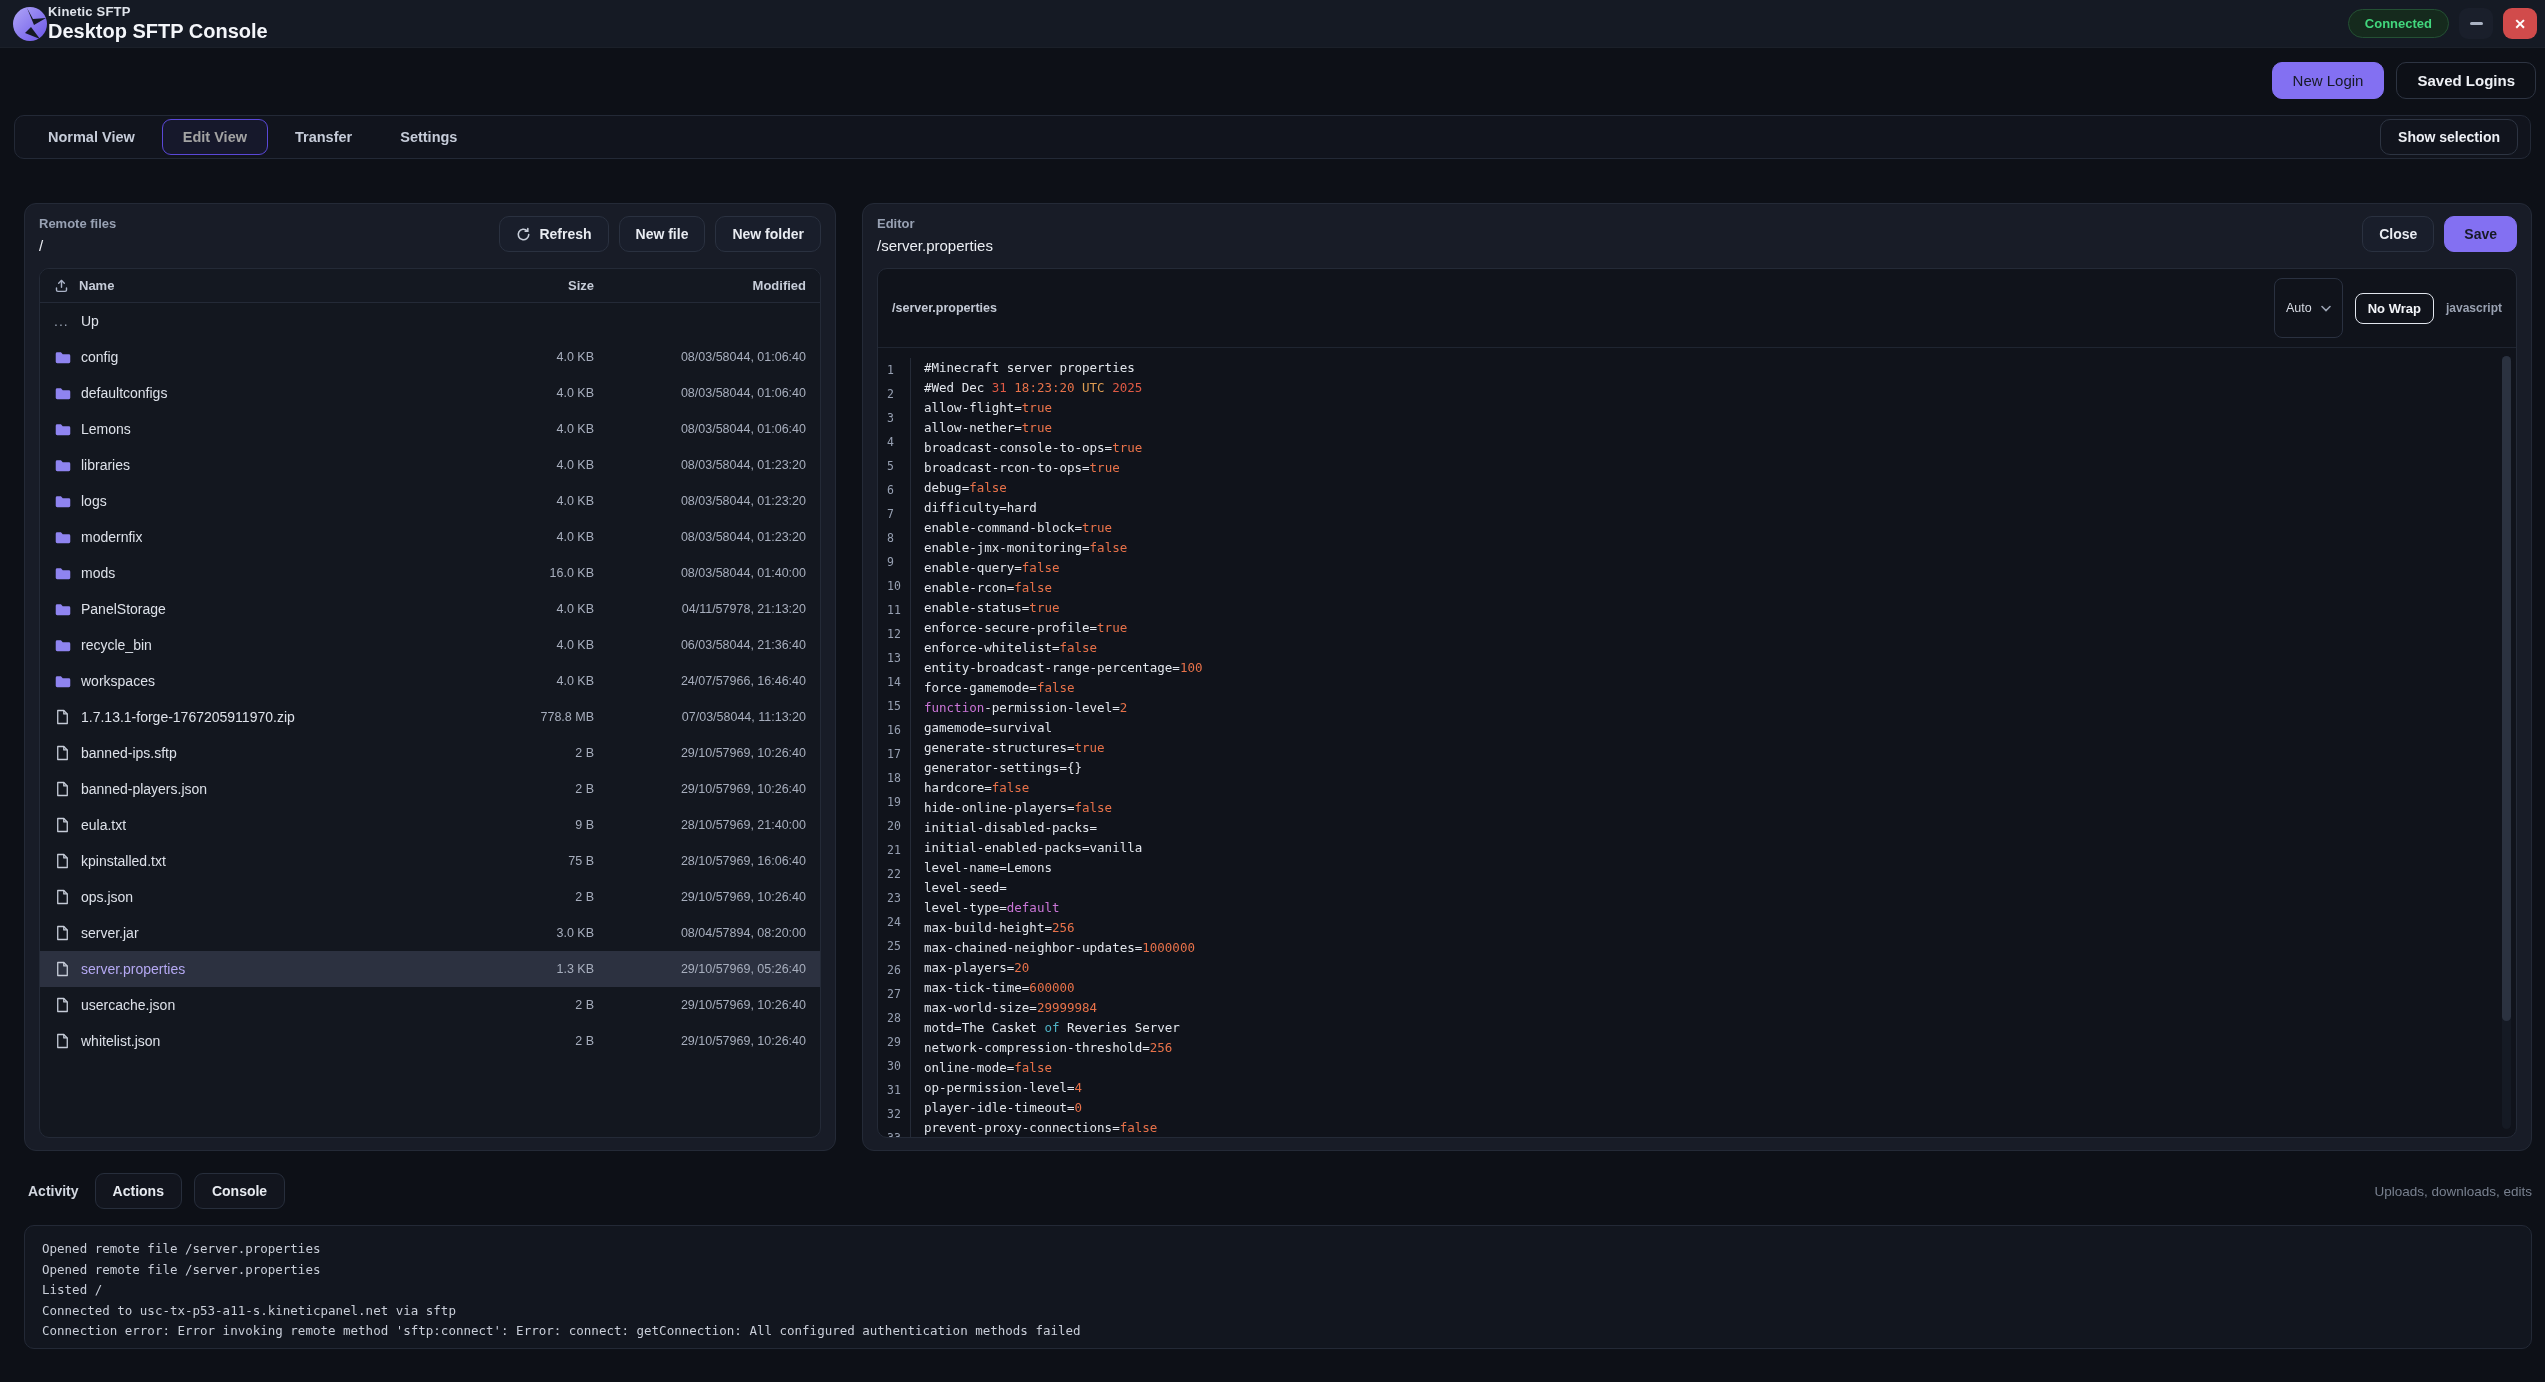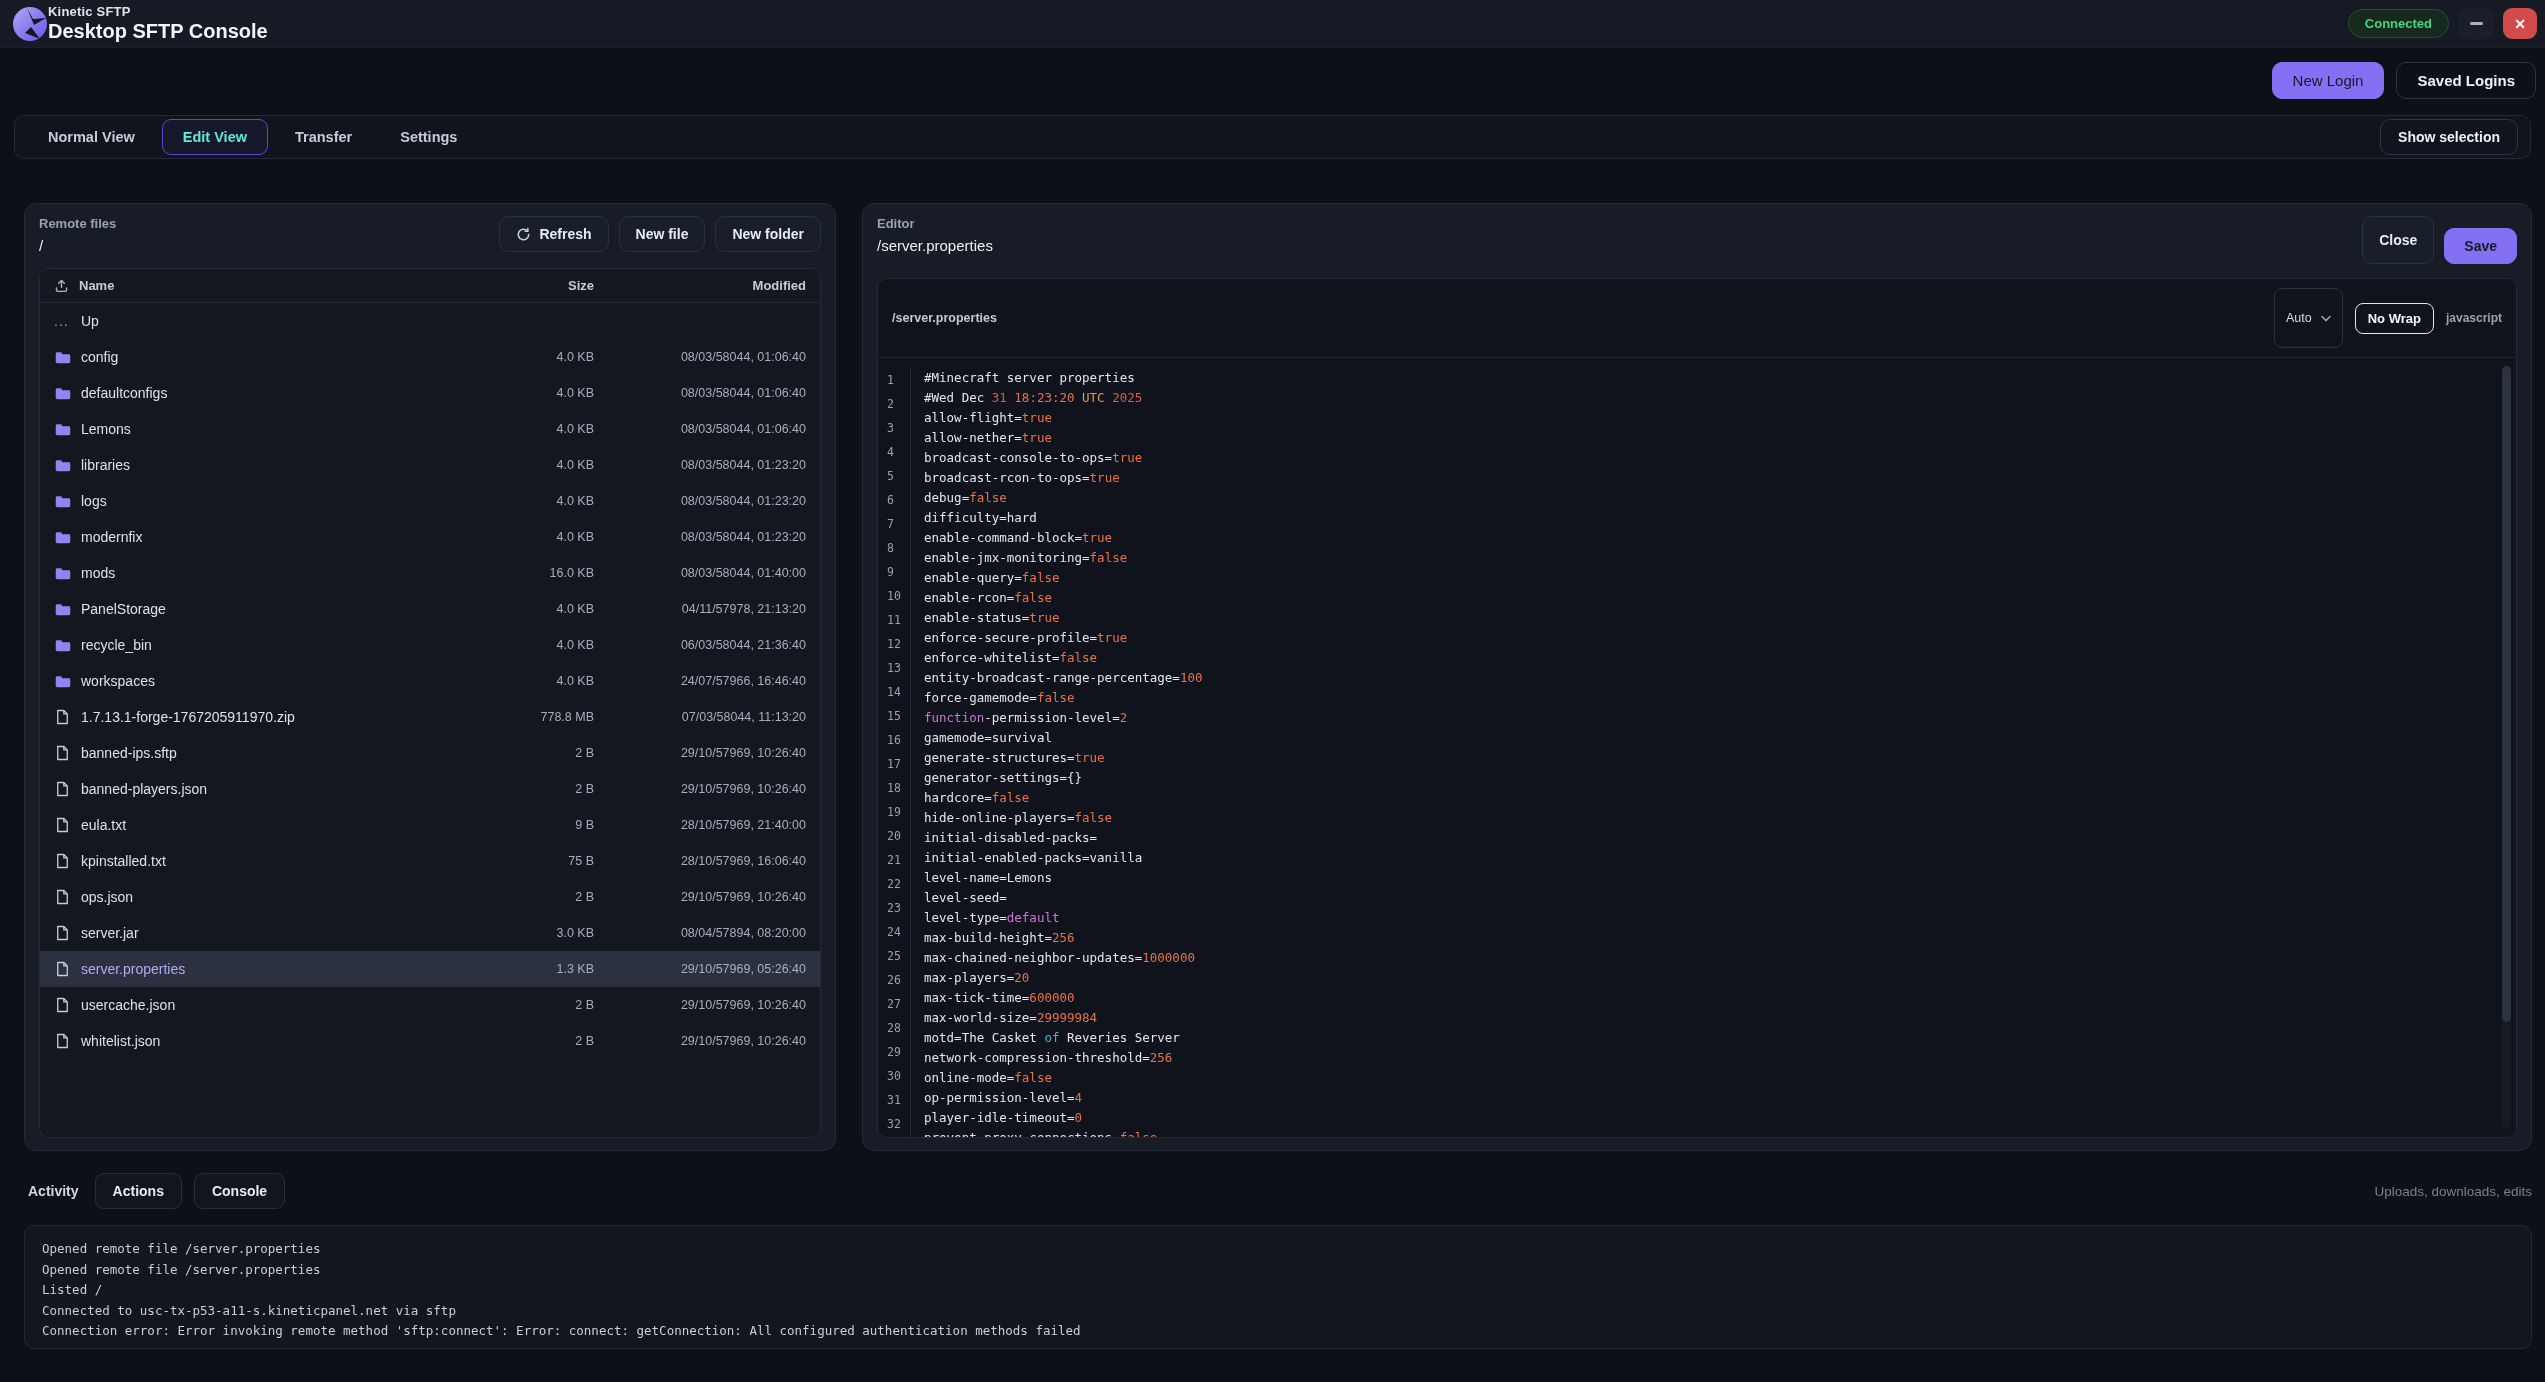--- a/index.html
+++ b/index.html
@@ -21,33 +21,33 @@
   .win-min { background:#1a1f2b; }
   .win-min .dash { width:13px; height:2.5px; background:#aab2c2; border-radius:2px; }
   .win-close { background:#d14b4b; color:#fff; font-size:14px; font-weight:700; }
   
   .actions-row { display:flex; justify-content:flex-end; align-items:center; gap:12px; padding:14px 9px 0 0; }
   .btn { font-family:inherit; font-size:15px; font-weight:600; border-radius:10px; padding:9px 20px; cursor:pointer; background:transparent; border:1px solid #2d3442; color:#eef0f5; }
   .btn-primary { background:#8370f2; border:1px solid #8370f2; color:#171a26; font-weight:400; }
   
   .tabs-strip { margin:16px 14px 0 14px; height:44px; border:1px solid #232936; border-radius:10px; background:#11141d; display:flex; align-items:center; padding:0 12px; gap:6px; }
   .tab { padding:9px 20px; font-size:14.5px; font-weight:600; color:#c6ccd9; border:1px solid transparent; border-radius:9px; cursor:pointer; }
-  .tab.active { color:#5eead4; border-color:#5a48d8; background:rgba(90,72,216,.08); }
+  .tab.active { color:#a3a3a3; border-color:#5a48d8; background:rgba(90,72,216,.08); }
   .show-selection { margin-left:auto; font-size:14px; font-weight:600; padding:9px 17px; }
   
   .main { display:flex; gap:26px; margin:44px 13px 0 24px; height:948px; }
   .panel { background:#181c27; border:1px solid #242a37; border-radius:12px; padding:12px 14px; display:flex; flex-direction:column; }
   .files-panel { width:812px; flex:none; }
   .editor-panel { flex:1; min-width:0; }
   .phead { display:flex; align-items:flex-start; justify-content:space-between; }
   .ph-sub { font-size:13px; font-weight:600; color:#98a1b3; }
   .ph-path { font-size:15px; color:#eceff4; margin-top:6px; }
   .ph-btns { display:flex; gap:10px; }
   .panel-btn { background:#191e2b; border:1px solid #2a3140; color:#e9ecf2; font-size:14px; font-weight:600; padding:9px 16px; border-radius:10px; display:inline-flex; align-items:center; gap:8px; cursor:pointer; font-family:inherit; }
-  .panel-btn.primary { background:#8370f2; border-color:#8370f2; color:#171a26; font-weight:700; padding:9px 19px;margin-top:12px; }
+  .panel-btn.primary { background:#8370f2; border-color:#8370f2; color:#171a26; font-weight:700; padding:9px 19px; }
   
   .file-table { margin-top:14px; flex:1; background:#13171f; border:1px solid #242a37; border-radius:10px; overflow:hidden; display:flex; flex-direction:column; }
   .ft-head { display:flex; align-items:center; padding:9px 14px; border-bottom:1px solid #242a37; background:#141821; color:#c6ccd8; font-size:13px; font-weight:700; }
   .col-name { flex:1; display:flex; align-items:center; gap:10px; min-width:0; }
   .col-size { width:120px; text-align:right; }
   .col-mod  { width:212px; text-align:right; }
   .ft-row { display:flex; align-items:center; padding:0 14px; height:36px; font-size:14px; color:#dde1e9; cursor:pointer; }
   .ft-row .col-size, .ft-row .col-mod { font-size:12.5px; color:#a7aebd; }
   .ft-row.selected { background:#2c3140; }
   .ft-row.selected .fname { color:#b5a9f3; }

